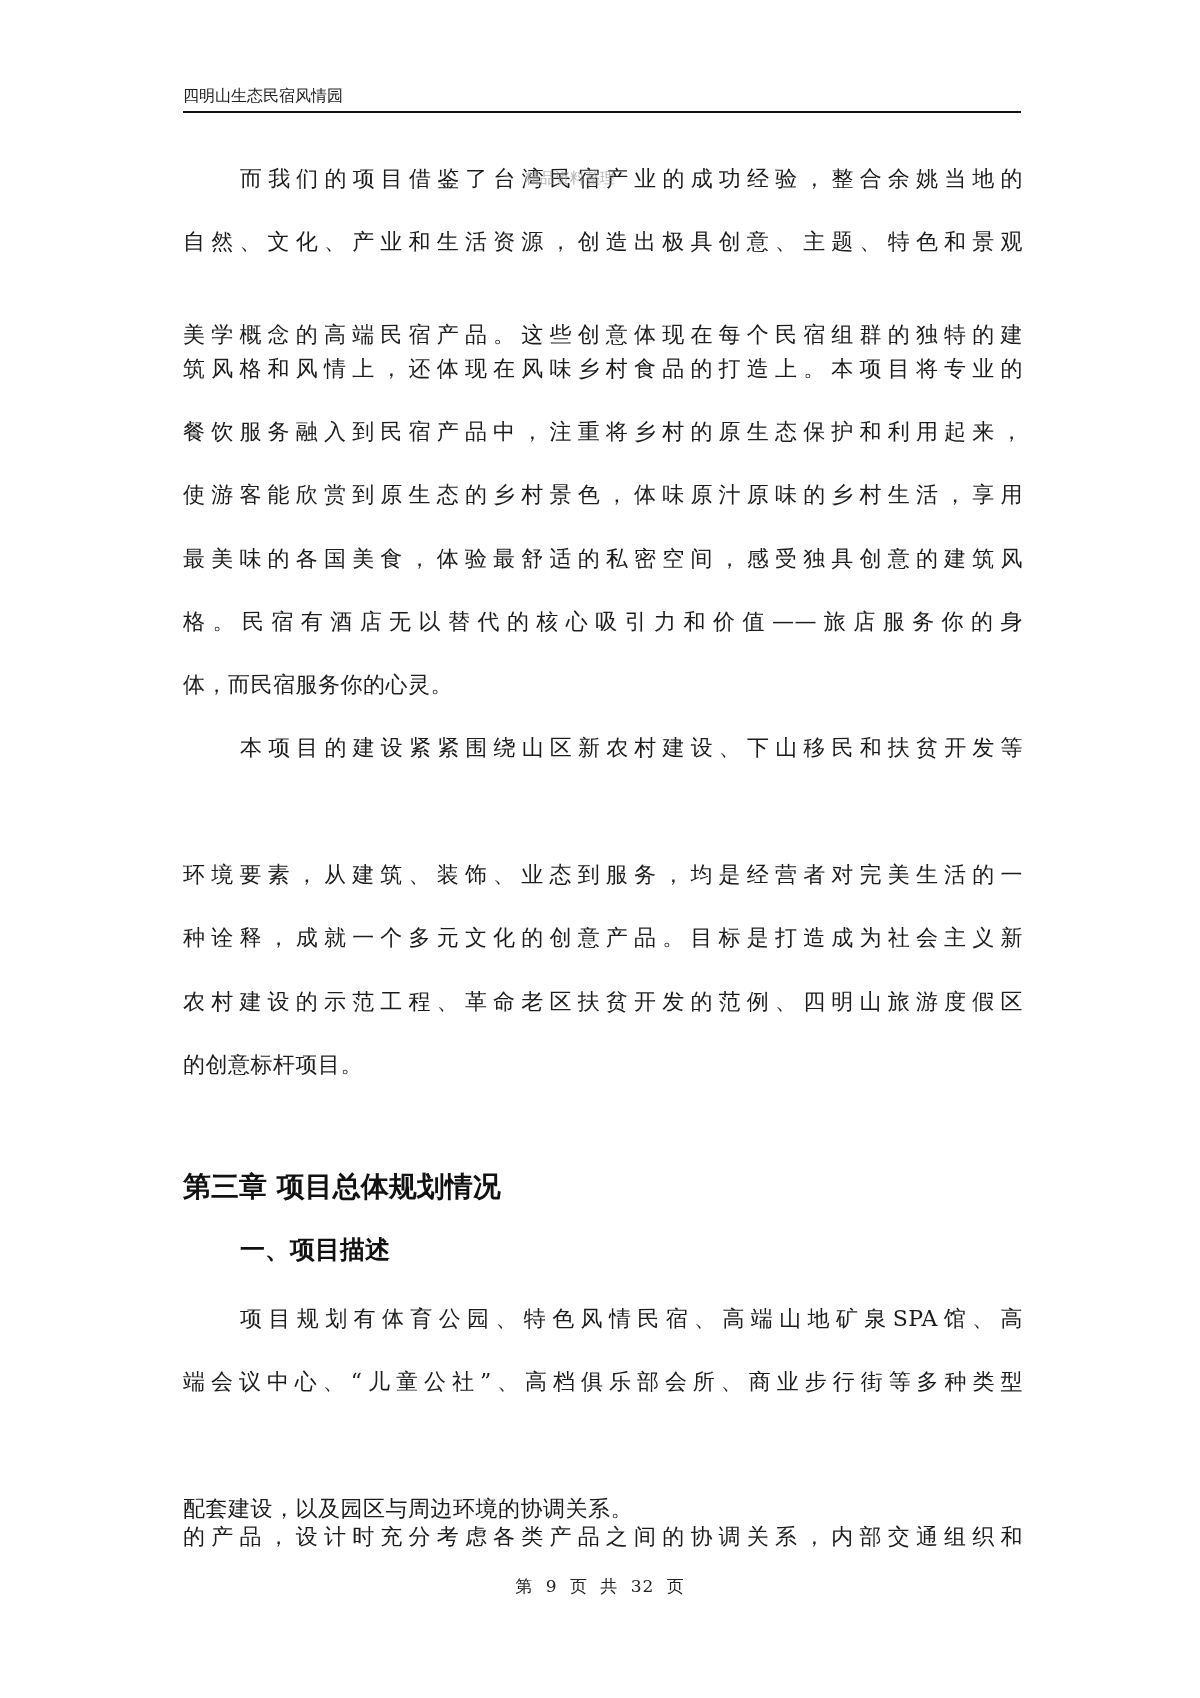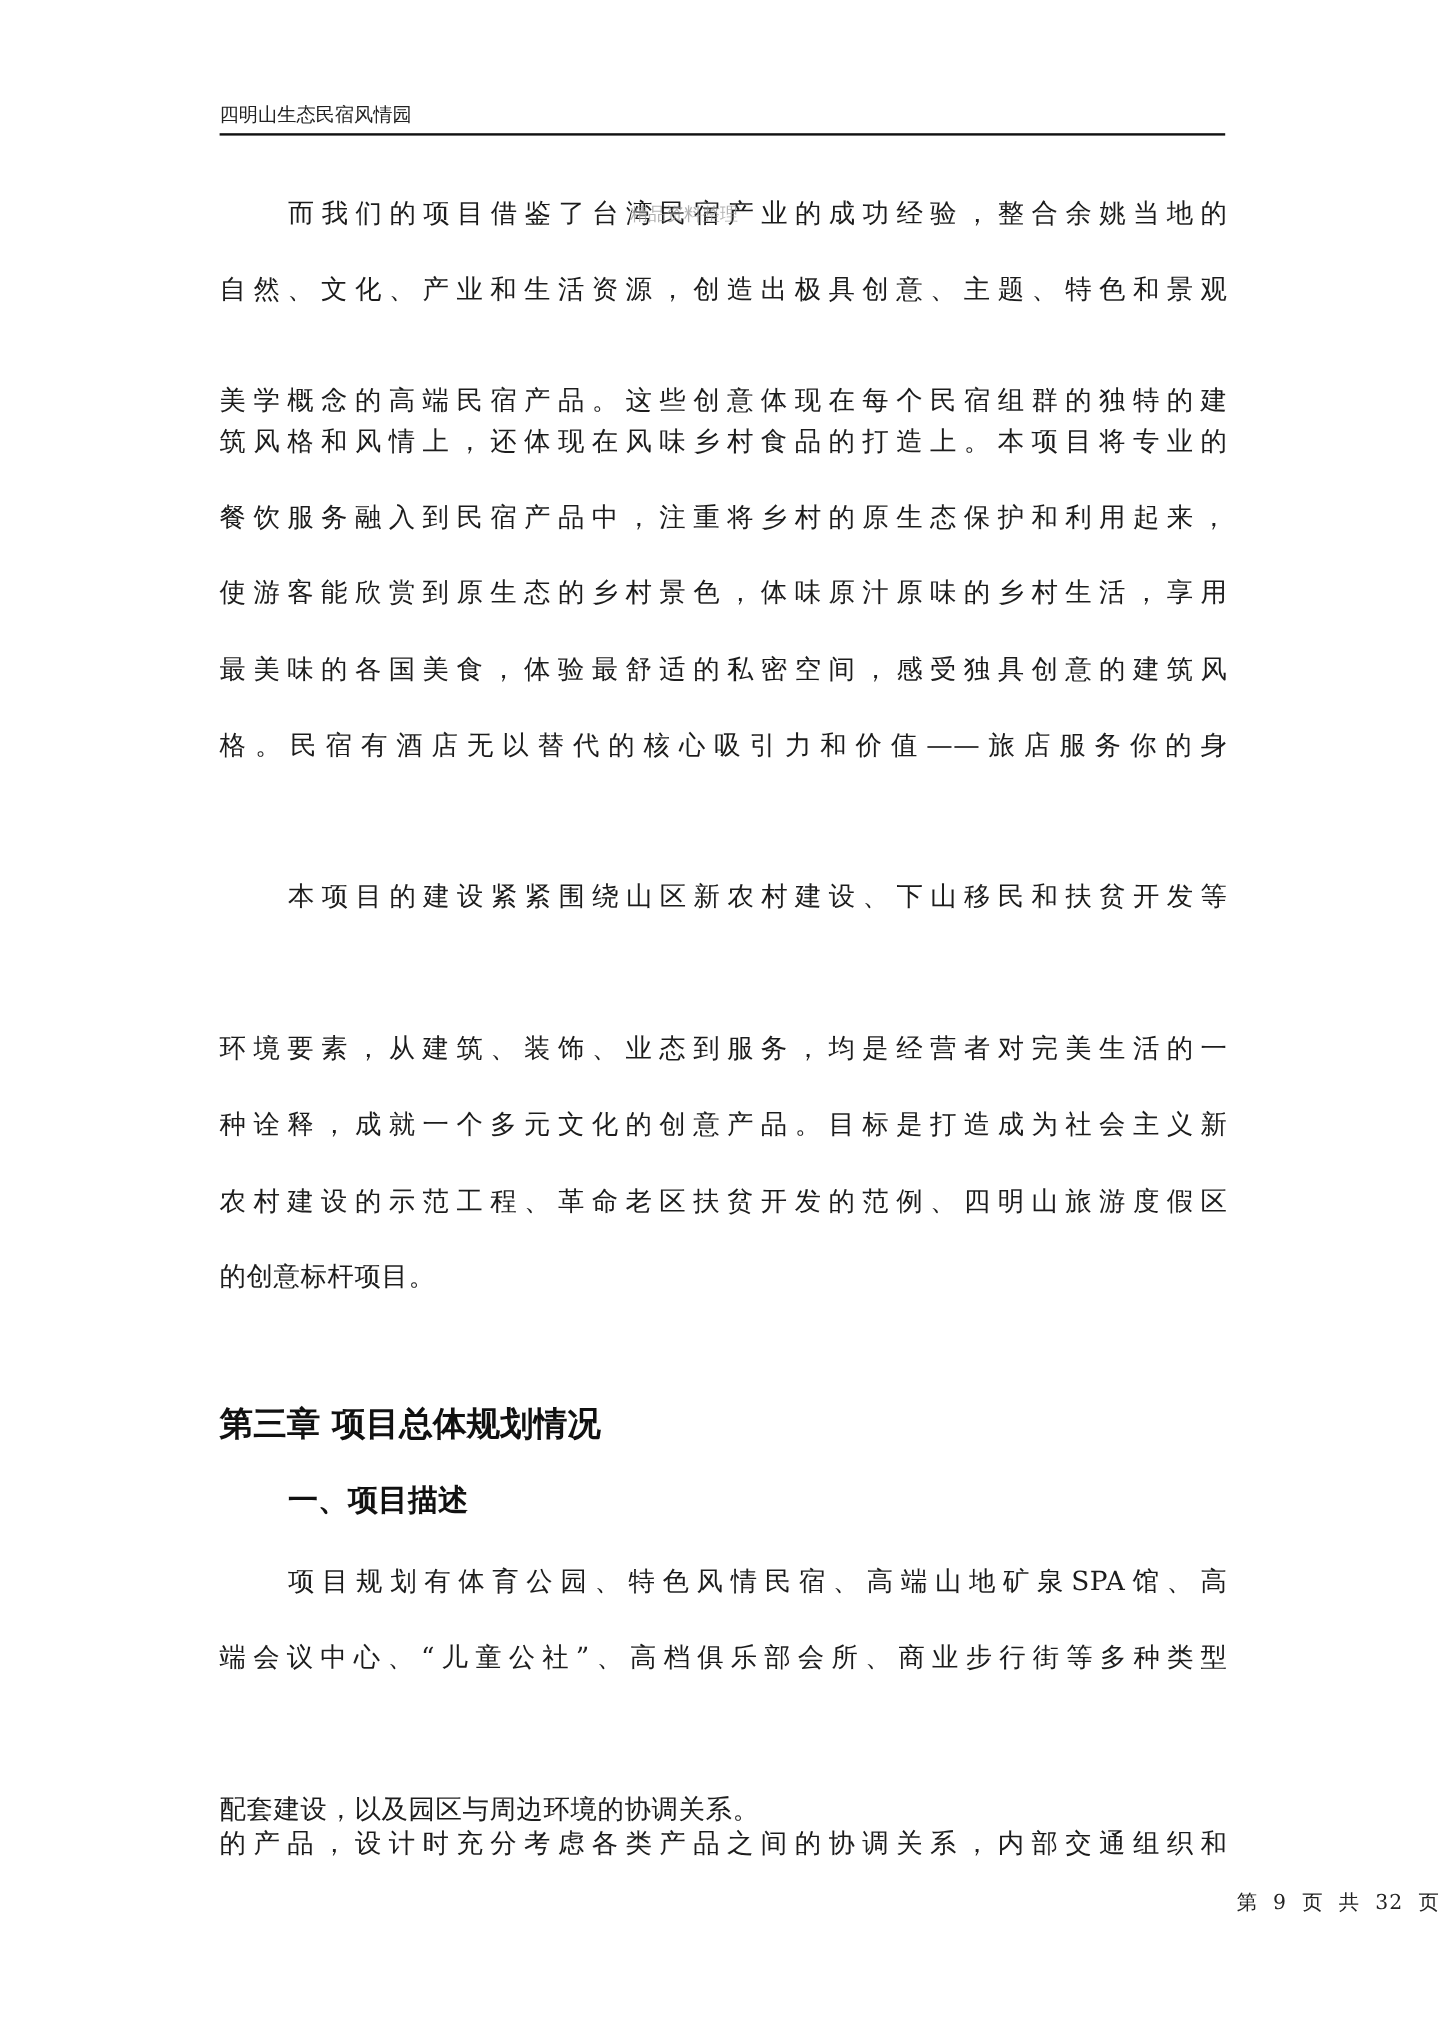--- a/index.html
+++ b/index.html
@@ -89,21 +89,21 @@
       color: #9a9a9a;
       opacity: 0.75;
       white-space: nowrap;
       pointer-events: none;
     }
     .footer {
       position: absolute;
       left: 0;
       width: 1200px;
       top: 1576px;
-      text-align: right;
+      text-align: center;
       font-size: 17px;
       line-height: 20px;
       color: #222;
       word-spacing: 6px;
       letter-spacing: 1px;
     }
   </style>
 </head>
 <body>
 
@@ -114,20 +114,21 @@
 
   <div class="line indent" style="top:162px;">而我们的项目借鉴了台湾民宿产业的成功经验，整合余姚当地的</div>
   <div class="watermark">精品资料整理</div>
   <div class="line" style="top:225px;">自然、文化、产业和生活资源，创造出极具创意、主题、特色和景观</div>
   <div class="line" style="top:289px;margin-top:29px;">美学概念的高端民宿产品。这些创意体现在每个民宿组群的独特的建</div>
   <div class="line" style="top:352px;">筑风格和风情上，还体现在风味乡村食品的打造上。本项目将专业的</div>
   <div class="line" style="top:415px;">餐饮服务融入到民宿产品中，注重将乡村的原生态保护和利用起来，</div>
   <div class="line" style="top:478px;">使游客能欣赏到原生态的乡村景色，体味原汁原味的乡村生活，享用</div>
   <div class="line" style="top:542px;">最美味的各国美食，体验最舒适的私密空间，感受独具创意的建筑风</div>
   <div class="line" style="top:605px;">格。民宿有酒店无以替代的核心吸引力和价值——旅店服务你的身</div>
+  <div class="line last" style="top:668px;">体，而民宿服务你的心灵。</div>
 
   <div class="line indent" style="top:731px;">本项目的建设紧紧围绕山区新农村建设、下山移民和扶贫开发等</div>
   <div class="line" style="top:858px;">环境要素，从建筑、装饰、业态到服务，均是经营者对完美生活的一</div>
   <div class="line" style="top:921px;">种诠释，成就一个多元文化的创意产品。目标是打造成为社会主义新</div>
   <div class="line" style="top:985px;">农村建设的示范工程、革命老区扶贫开发的范例、四明山旅游度假区</div>
   <div class="line last" style="top:1048px;">的创意标杆项目。</div>
 
   <div class="heading-chapter">第三章  项目总体规划情况</div>
   <div class="heading-section">一、项目描述</div>
 

